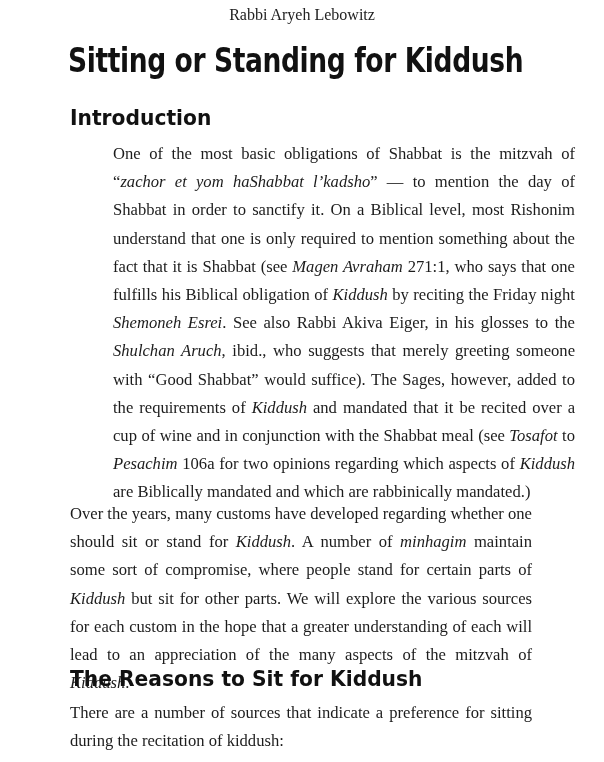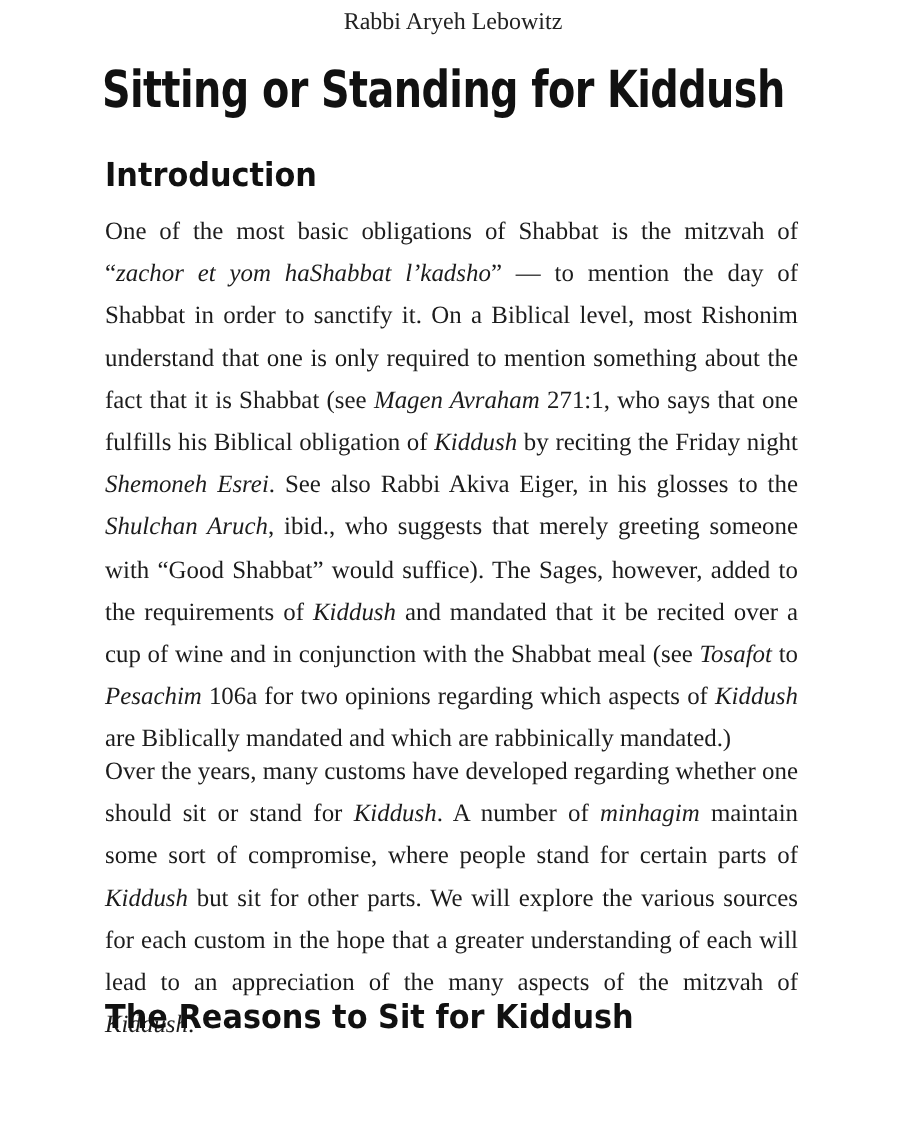--- a/index.html
+++ b/index.html
@@ -23,34 +23,35 @@
     transform: scaleX(0.92); transform-origin: left top;
     line-height: 30px;
   }
   .h2.intro { top: 103px; }
   .h2.reasons { top: 664px; }
   .para {
     position: absolute; left: 70px; width: 462px; margin: 0;
     font-family: "Liberation Serif", serif; font-size: 16.6px;
     line-height: 28.2px; text-align: justify; color: #1c1c1c;
   }
-  .para.p1 { top: 140px; }
+  .para.p1 { top: 140px; margin-left: 43px; }
   .para.p2 { top: 500px; }
   .para.p3 { top: 699px; }
   em { font-style: italic; }
 </style>
 </head>
 <body>
 
 <div class="page">
   <div class="author">Rabbi Aryeh Lebowitz</div>
 
   <h1 class="title">Sitting or Standing for Kiddush</h1>
 
   <h2 class="h2 intro">Introduction</h2>
 
   <p class="para p1"><span>One of the most basic obligations of Shabbat is the mitzvah of “</span><em>zachor et yom haShabbat l’kadsho</em><span>” — to mention the day of Shabbat in order to sanctify it. On a Biblical level, most Rishonim understand that one is only required to mention something about the fact that it is Shabbat (see </span><em>Magen Avraham</em><span> 271:1, who says that one fulfills his Biblical obligation of </span><em>Kiddush</em><span> by reciting the Friday night </span><em>Shemoneh Esrei</em><span>. See also Rabbi Akiva Eiger, in his glosses to the </span><em>Shulchan Aruch</em><span>, ibid., who suggests that merely greeting someone with “Good Shabbat” would suffice). The Sages, however, added to the requirements of </span><em>Kiddush</em><span> and mandated that it be recited over a cup of wine and in conjunction with the Shabbat meal (see </span><em>Tosafot</em><span> to </span><em>Pesachim</em><span> 106a for two opinions regarding which aspects of </span><em>Kiddush</em><span> are Biblically mandated and which are rabbinically mandated.)</span></p>
 
   <p class="para p2"><span>Over the years, many customs have developed regarding whether one should sit or stand for </span><em>Kiddush</em><span>. A number of </span><em>minhagim</em><span> maintain some sort of compromise, where people stand for certain parts of </span><em>Kiddush</em><span> but sit for other parts. We will explore the various sources for each custom in the hope that a greater understanding of each will lead to an appreciation of the many aspects of the mitzvah of </span><em>Kiddush</em><span>.</span></p>
 
   <h2 class="h2 reasons">The Reasons to Sit for Kiddush</h2>
 
+  <p class="para p3"><span>There are a number of sources that indicate a preference for sitting during the recitation of kiddush:</span></p>
 </div>
 
 </body></html>

